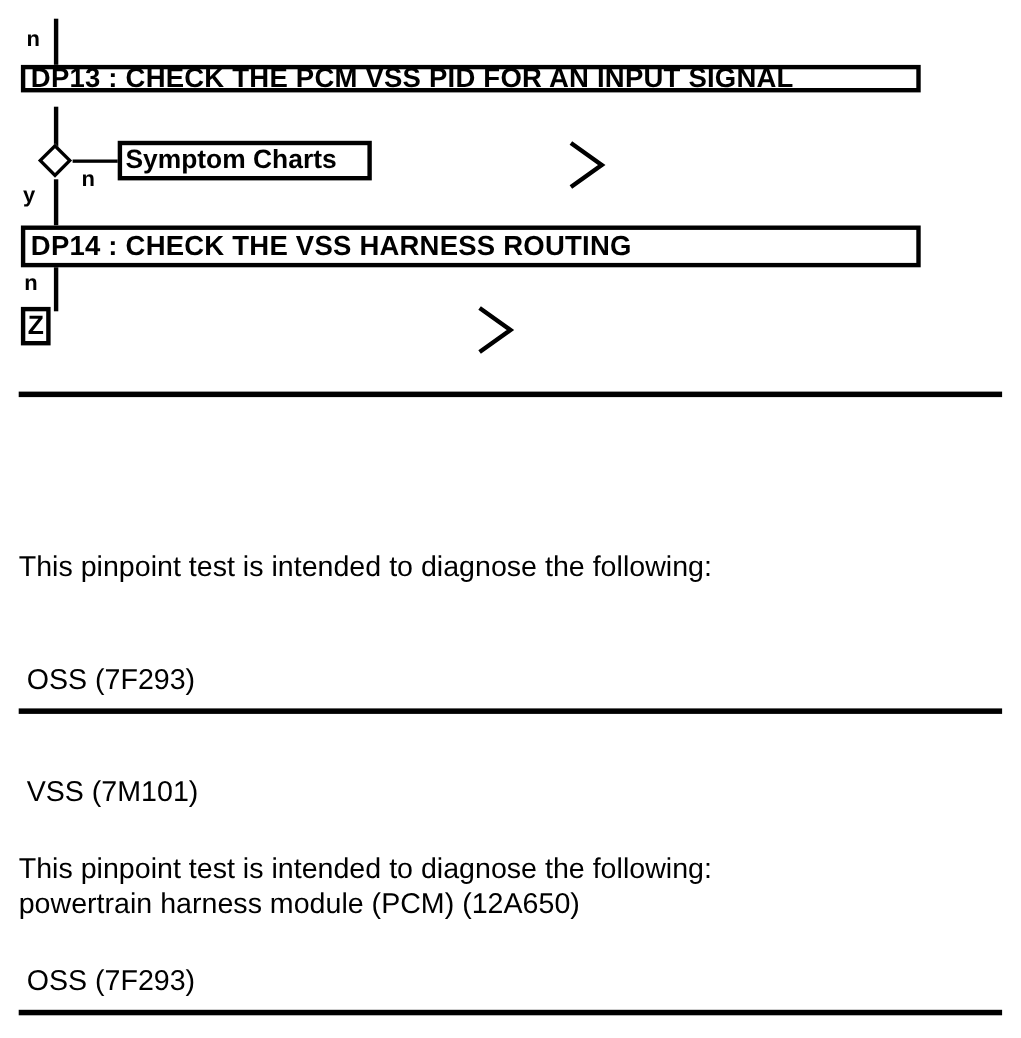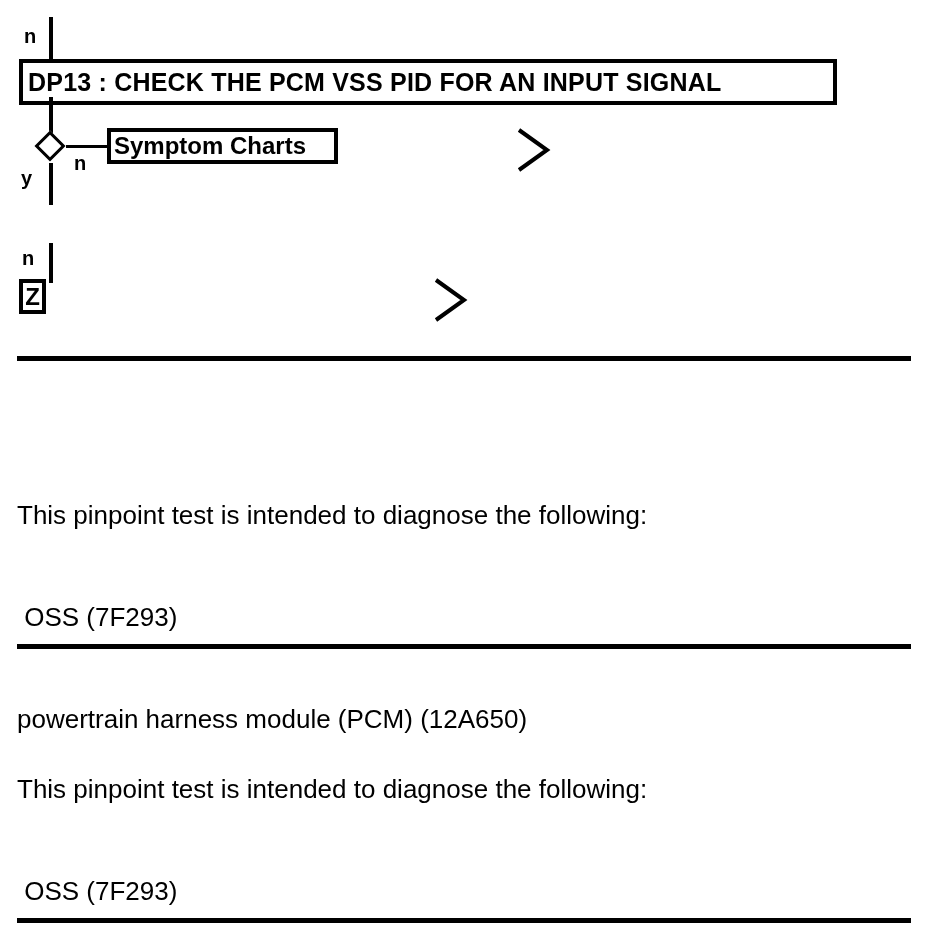--- a/index.html
+++ b/index.html
@@ -34,21 +34,21 @@
     padding-left: 5px;
   }
   .proc-box .proc-label {
     font-size: 25px;
     font-weight: bold;
     letter-spacing: 0.2px;
     white-space: nowrap;
     line-height: 1;
   }
 
-  #dp13-box { left: 19px; top: 59px; width: 818px; height: 46px; text-align: right; }
+  #dp13-box { left: 19px; top: 59px; width: 818px; height: 25px; text-align: right; }
   #dp14-box { left: 19px; top: 205px; width: 818px; height: 38px; }
 
   #symptom-box {
     position: absolute;
     left: 107px; top: 128px;
     width: 231px; height: 36px;
     border: 4px solid #000;
     background: #fff;
     box-sizing: border-box;
     display: flex;
@@ -184,20 +184,23 @@
   </div>
 
   <div class="chevron" id="chevron-1">
     <svg width="40" height="48" viewBox="0 0 40 48" aria-hidden="true">
       <polyline points="6,4 34,24 6,44" fill="none" stroke="#000" stroke-width="4"></polyline>
     </svg>
   </div>
 
   <div class="vline" id="line-dia-dp14"></div>
 
+  <div class="proc-box" id="dp14-box">
+    <span class="proc-label">DP14 : CHECK THE VSS HARNESS ROUTING</span>
+  </div>
 
   <div class="vline" id="line-dp14-z"></div>
   <div class="branch-label" id="label-n-z">n</div>
 
   <div id="z-box">
     <span class="z-label">Z</span>
   </div>
 
   <div class="chevron" id="chevron-2">
     <svg width="40" height="48" viewBox="0 0 40 48" aria-hidden="true">
@@ -206,20 +209,21 @@
   </div>
 </div>
 
 <div class="rule" id="rule-1"></div>
 <div class="rule" id="rule-2"></div>
 <div class="rule" id="rule-3"></div>
 
 <div class="text-block" id="text-block-1">
   <span class="text-line">This pinpoint test is intended to diagnose the following:</span>
   <span class="text-line"> OSS (7F293)</span>
+  <span class="text-line"> VSS (7M101)</span>
   <span class="text-line">powertrain harness module (PCM) (12A650)</span>
 </div>
 
 <div class="text-block" id="text-block-2">
   <span class="text-line">This pinpoint test is intended to diagnose the following:</span>
   <span class="text-line"> OSS (7F293)</span>
   
   
   
 </div>

